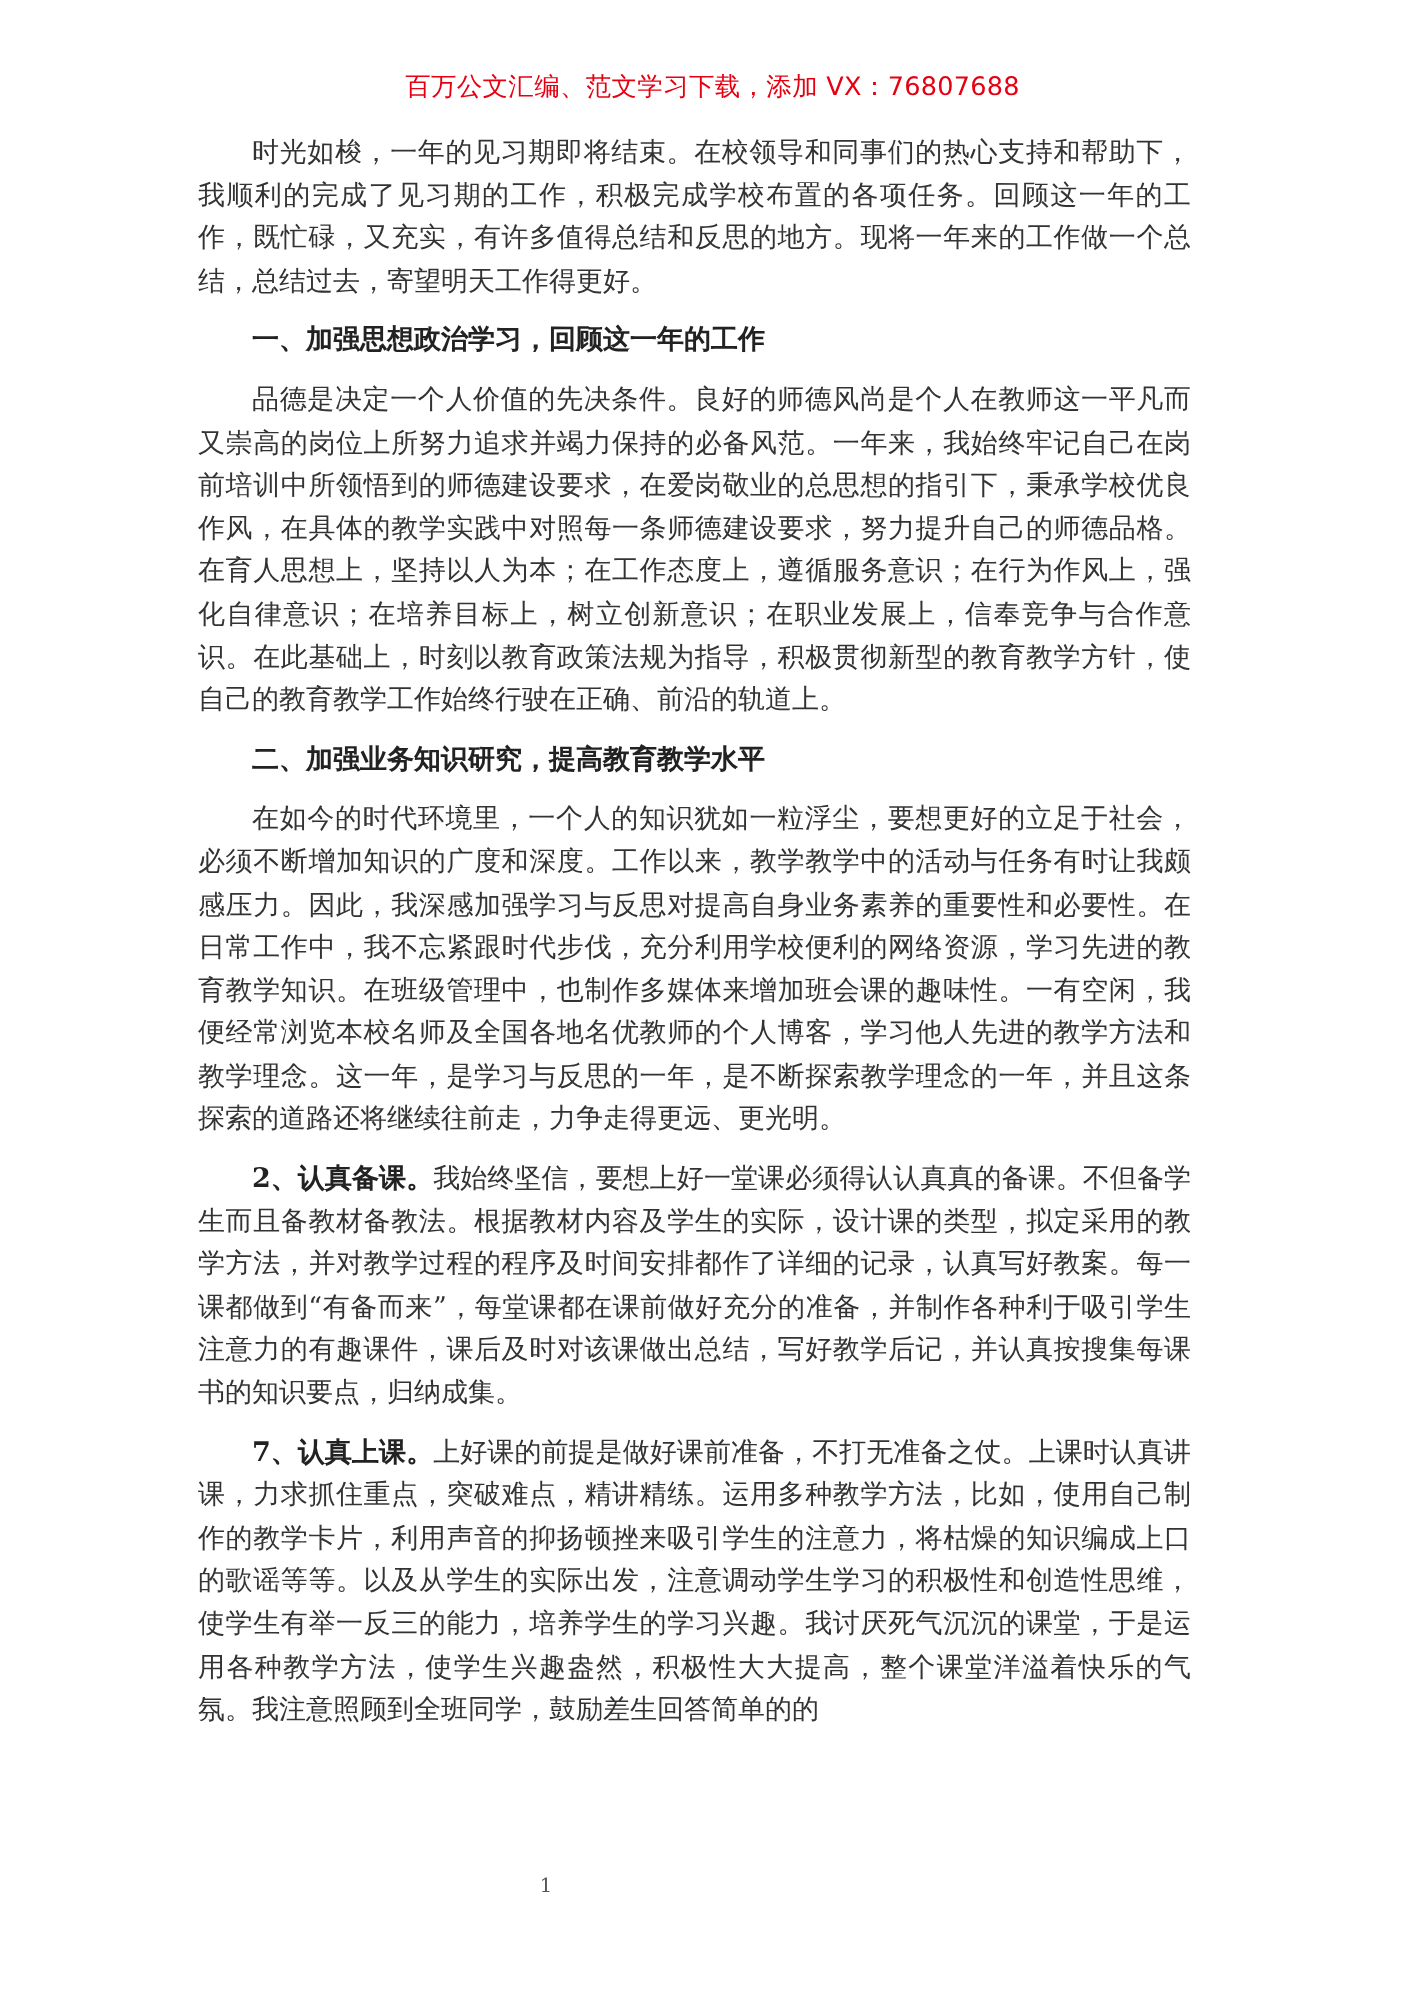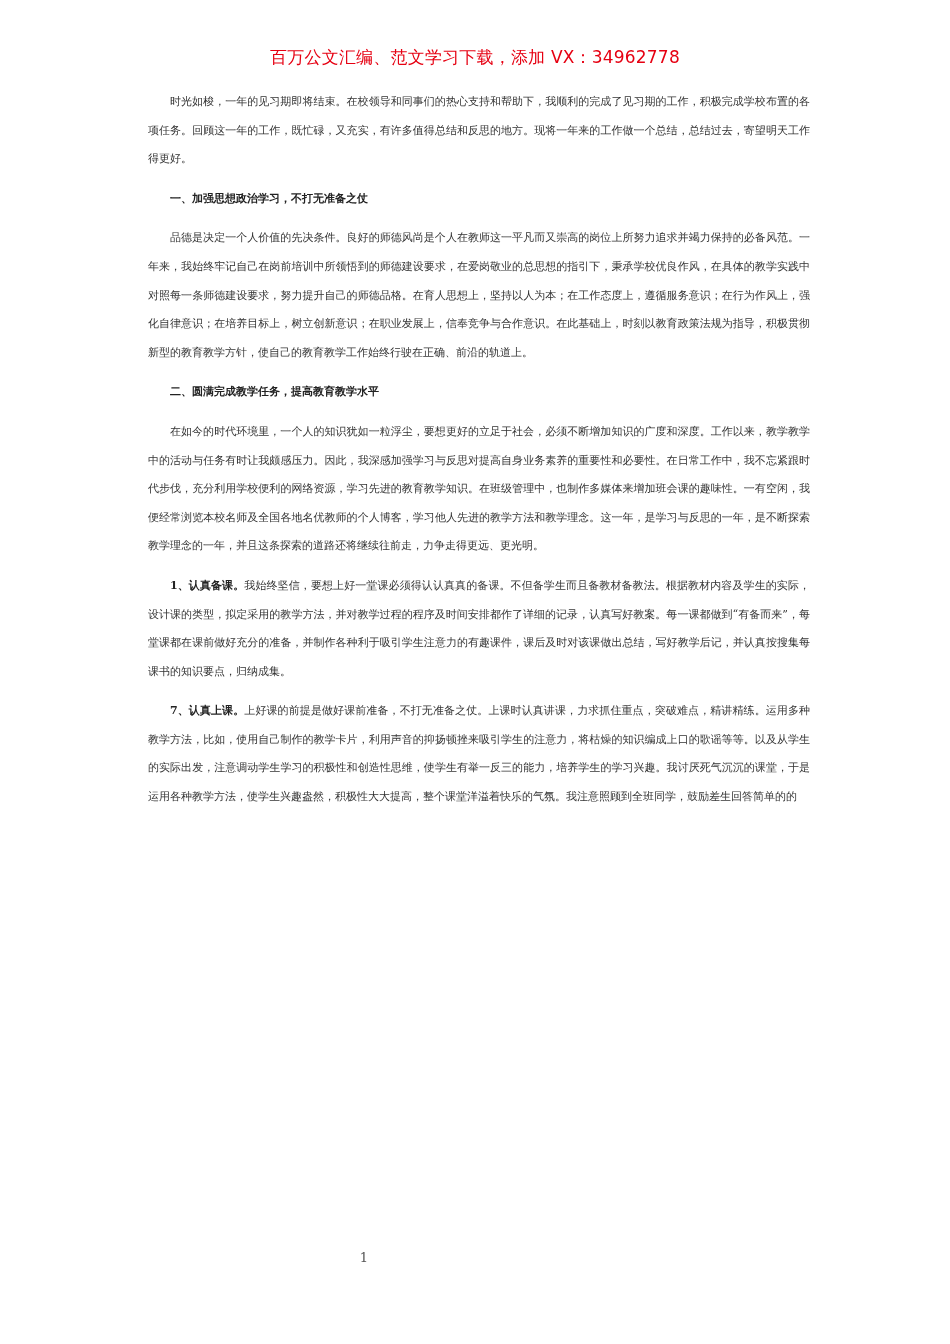--- a/index.html
+++ b/index.html
@@ -8,50 +8,50 @@
       position: absolute; left: 0; top: 0; width: 950px; height: 1344px;
       background: #ffffff;
     }
     .header {
       position: absolute; left: 0; top: 46px; width: 950px;
       text-align: center;
       font-family: "DejaVu Sans", "Liberation Sans", sans-serif;
       font-size: 17px; color: #e60012; letter-spacing: 0.2px;
     }
     .content {
-      position: absolute; left: 148px; top: 88px; width: 662px;
+      position: absolute; left: 132px; top: 88px; width: 662px;
       font-family: "DejaVu Serif", "Liberation Serif", serif;
       color: #333333;
-      font-size: 11px;
+      font-size: 18px;
       line-height: 28.6px;
     }
     .para { margin: 0 0 11px 0; text-indent: 2em; text-align: justify; text-justify: inter-character; }
     .heading { margin: 0 0 11px 0; text-indent: 2em; font-weight: bold; color: #222; }
     .lead { font-weight: bold; color: #222; }
     .page-number {
       position: absolute; left: 358px; top: 1250px; width: 12px;
       text-align: center;
       font-family: "DejaVu Serif", "Liberation Serif", serif;
       font-size: 13px; color: #555;
     }
   </style>
 </head>
 <body>
 
 <div class="page">
 
-  <div class="header">百万公文汇编、范文学习下载，添加 VX：34962778</div>
+  <div class="header">百万公文汇编、范文学习下载，添加 VX：76807688</div>
 
   <div class="content">
     <p class="para">时光如梭，一年的见习期即将结束。在校领导和同事们的热心支持和帮助下，我顺利的完成了见习期的工作，积极完成学校布置的各项任务。回顾这一年的工作，既忙碌，又充实，有许多值得总结和反思的地方。现将一年来的工作做一个总结，总结过去，寄望明天工作得更好。</p>
 
-    <p class="heading">一、加强思想政治学习，不打无准备之仗</p>
+    <p class="heading">一、加强思想政治学习，回顾这一年的工作</p>
     <p class="para">品德是决定一个人价值的先决条件。良好的师德风尚是个人在教师这一平凡而又崇高的岗位上所努力追求并竭力保持的必备风范。一年来，我始终牢记自己在岗前培训中所领悟到的师德建设要求，在爱岗敬业的总思想的指引下，秉承学校优良作风，在具体的教学实践中对照每一条师德建设要求，努力提升自己的师德品格。在育人思想上，坚持以人为本；在工作态度上，遵循服务意识；在行为作风上，强化自律意识；在培养目标上，树立创新意识；在职业发展上，信奉竞争与合作意识。在此基础上，时刻以教育政策法规为指导，积极贯彻新型的教育教学方针，使自己的教育教学工作始终行驶在正确、前沿的轨道上。</p>
 
-    <p class="heading">二、圆满完成教学任务，提高教育教学水平</p>
+    <p class="heading">二、加强业务知识研究，提高教育教学水平</p>
     <p class="para">在如今的时代环境里，一个人的知识犹如一粒浮尘，要想更好的立足于社会，必须不断增加知识的广度和深度。工作以来，教学教学中的活动与任务有时让我颇感压力。因此，我深感加强学习与反思对提高自身业务素养的重要性和必要性。在日常工作中，我不忘紧跟时代步伐，充分利用学校便利的网络资源，学习先进的教育教学知识。在班级管理中，也制作多媒体来增加班会课的趣味性。一有空闲，我便经常浏览本校名师及全国各地名优教师的个人博客，学习他人先进的教学方法和教学理念。这一年，是学习与反思的一年，是不断探索教学理念的一年，并且这条探索的道路还将继续往前走，力争走得更远、更光明。</p>
 
-    <p class="para"><span class="lead">1、认真备课。</span><span>我始终坚信，要想上好一堂课必须得认认真真的备课。不但备学生而且备教材备教法。根据教材内容及学生的实际，设计课的类型，拟定采用的教学方法，并对教学过程的程序及时间安排都作了详细的记录，认真写好教案。每一课都做到“有备而来”，每堂课都在课前做好充分的准备，并制作各种利于吸引学生注意力的有趣课件，课后及时对该课做出总结，写好教学后记，并认真按搜集每课书的知识要点，归纳成集。</span></p>
+    <p class="para"><span class="lead">2、认真备课。</span><span>我始终坚信，要想上好一堂课必须得认认真真的备课。不但备学生而且备教材备教法。根据教材内容及学生的实际，设计课的类型，拟定采用的教学方法，并对教学过程的程序及时间安排都作了详细的记录，认真写好教案。每一课都做到“有备而来”，每堂课都在课前做好充分的准备，并制作各种利于吸引学生注意力的有趣课件，课后及时对该课做出总结，写好教学后记，并认真按搜集每课书的知识要点，归纳成集。</span></p>
     <p class="para"><span class="lead">7、认真上课。</span><span>上好课的前提是做好课前准备，不打无准备之仗。上课时认真讲课，力求抓住重点，突破难点，精讲精练。运用多种教学方法，比如，使用自己制作的教学卡片，利用声音的抑扬顿挫来吸引学生的注意力，将枯燥的知识编成上口的歌谣等等。以及从学生的实际出发，注意调动学生学习的积极性和创造性思维，使学生有举一反三的能力，培养学生的学习兴趣。我讨厌死气沉沉的课堂，于是运用各种教学方法，使学生兴趣盎然，积极性大大提高，整个课堂洋溢着快乐的气氛。我注意照顾到全班同学，鼓励差生回答简单的的</span></p>
   </div>
 
   <div class="page-number">1</div>
 </div>
 
 </body></html>

